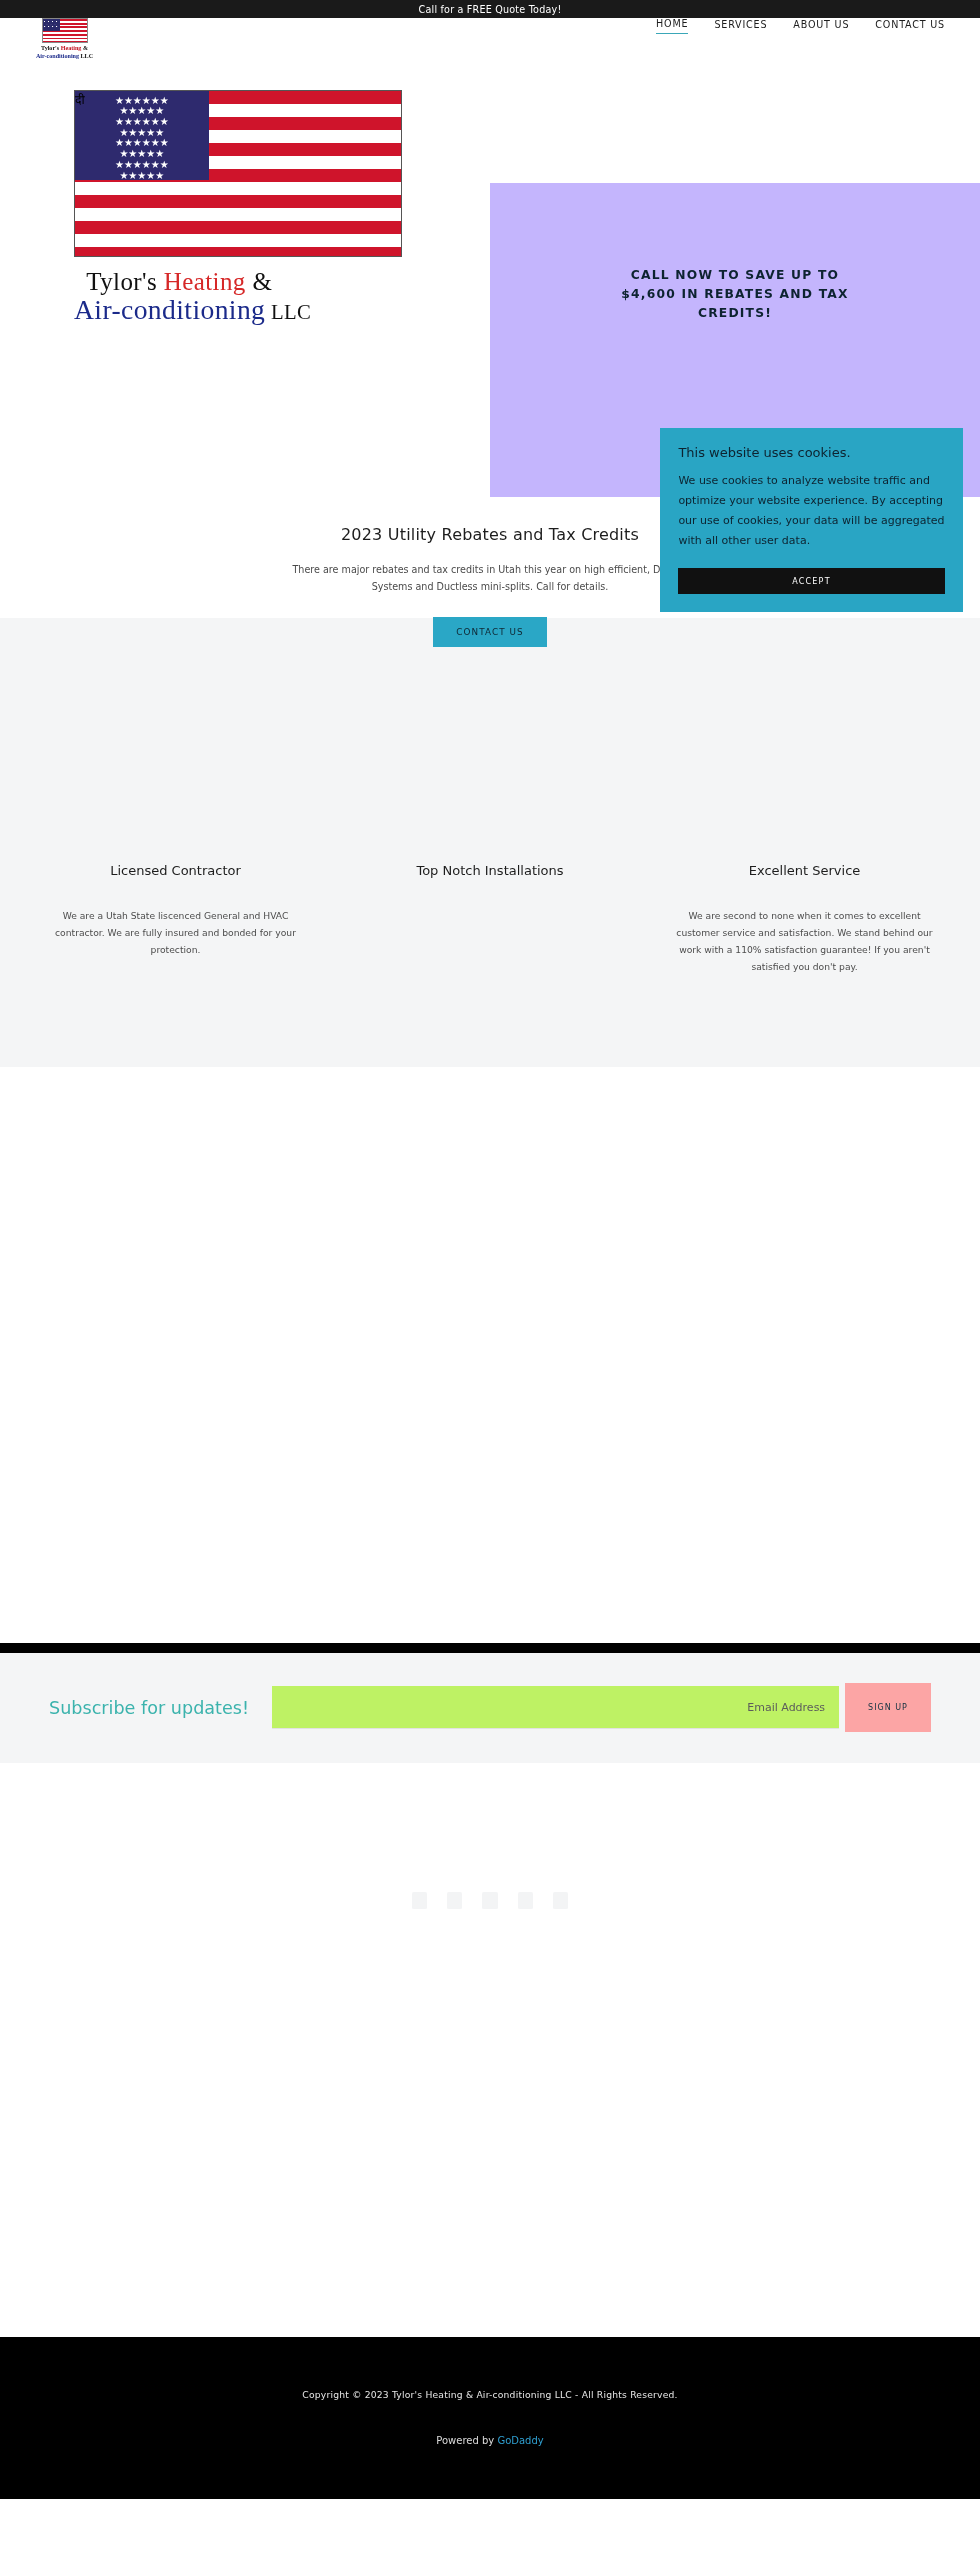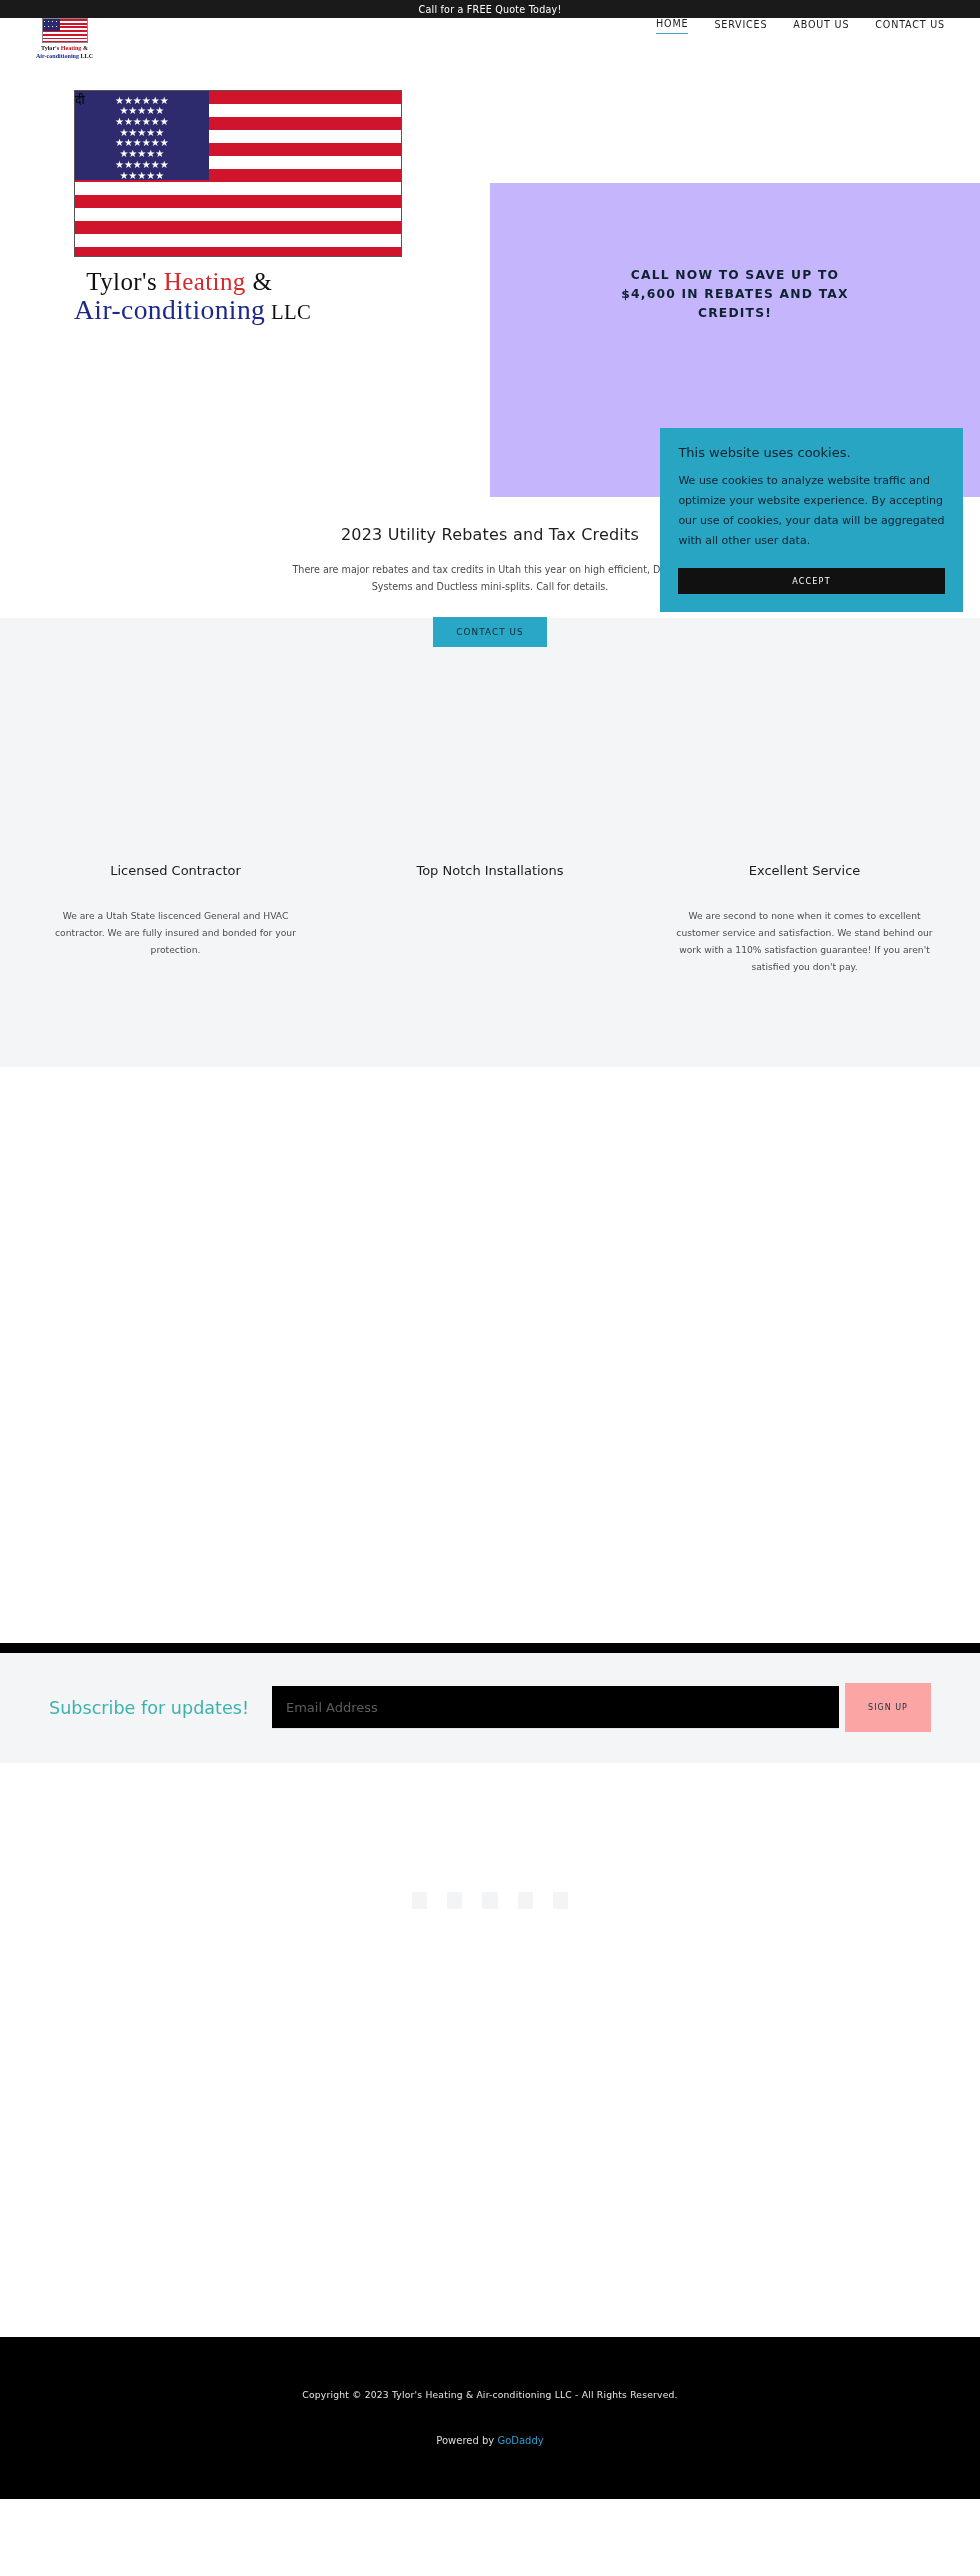--- a/index.html
+++ b/index.html
@@ -291,27 +291,28 @@
   .subscribe-title {
     font-family: "DejaVu Sans", sans-serif;
     font-size: 17.6px;
     color: #3bb3ad;
     white-space: nowrap;
     margin-right: 17px;
   }
   .email-input {
     flex: 1;
     height: 43px;
-    background: #000000;
+    background: #bef264;
     border: none;
     border-bottom: 0.8px solid #e2e2e2;
     padding: 0 13.8px;
-    font-size: 13px;
+    font-size: 11px;
     color: #5c5c5c;
     font-family: "DejaVu Sans", sans-serif;
+    text-align: right;
   }
   .email-input::placeholder { color: #5c5c5c; }
   .btn-signup {
     width: 86px; height: 49px;
     background: #fca5a5;
     color: #10313f;
     border: none;
     font-size: 8px;
     letter-spacing: 1px;
     font-family: "DejaVu Sans", sans-serif;

